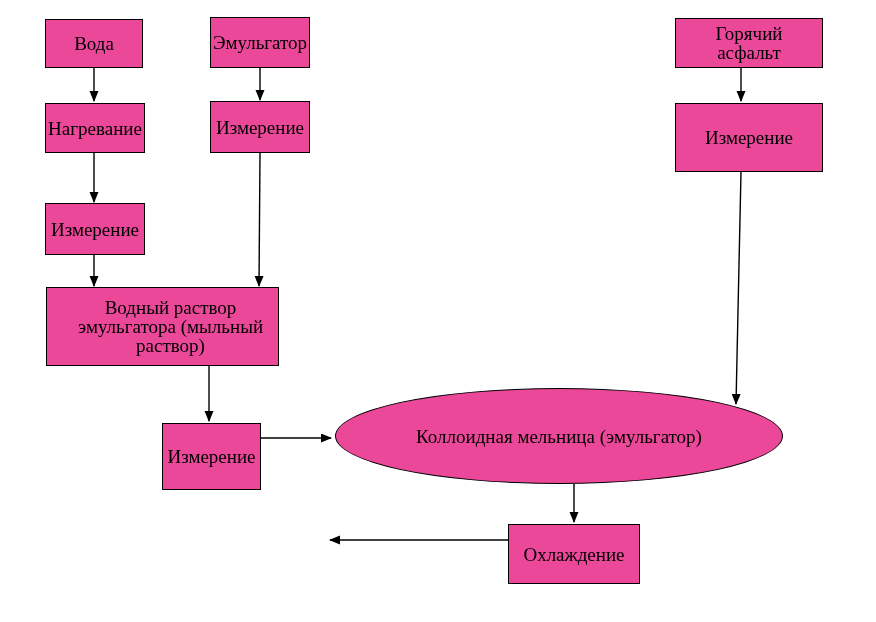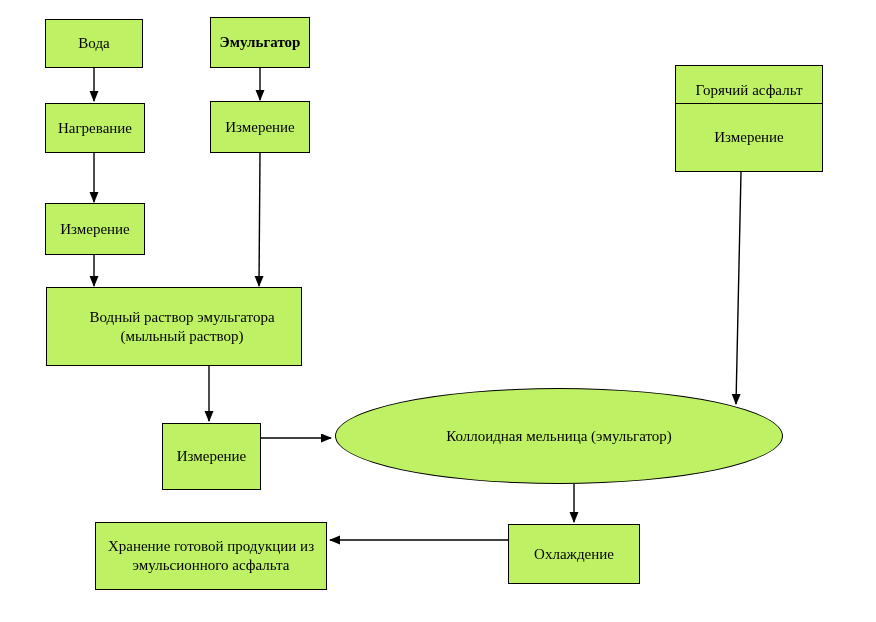--- a/index.html
+++ b/index.html
@@ -8,26 +8,26 @@
     width: 876px;
     height: 622px;
     background: #ffffff;
     font-family: "Liberation Serif", "DejaVu Serif", serif;
     color: #000000;
     overflow: hidden;
   }
   .node {
     position: absolute;
     border: 1.5px solid #000000;
-    background: #bef264;
+    background: #ec4899;
     display: flex;
     align-items: center;
     justify-content: center;
     text-align: center;
-    font-size: 15px;
+    font-size: 19px;
     line-height: 19px;
     box-sizing: border-box;
     padding: 2px 6px;
   }
   .ellipse {
     border-radius: 50%;
     border-width: 1.3px;
     text-align: center;
   }
   #connector-layer {
@@ -36,25 +36,25 @@
     width: 876px;
     height: 622px;
     pointer-events: none;
   }
   #connector-layer line { stroke: #000000; stroke-width: 1.4; }
 
   
   #n-water            { left: 45px;  top: 19px;  width: 98px;  height: 49px; }
   #n-heating          { left: 45px;  top: 103px; width: 100px; height: 50px; justify-content: center; }
   #n-measure-water    { left: 45px;  top: 203px; width: 100px; height: 52px; }
-  #n-emulsifier       { left: 210px; top: 17px;  width: 100px; height: 51px; font-weight: bold; }
+  #n-emulsifier       { left: 210px; top: 17px;  width: 100px; height: 51px; }
   #n-measure-emuls    { left: 210px; top: 101px; width: 100px; height: 52px; }
-  #n-soap-solution    { left: 46px;  top: 287px; width: 256px; height: 79px; padding-left: 22px; }
+  #n-soap-solution    { left: 46px;  top: 287px; width: 233px; height: 79px; padding-left: 22px; }
   #n-measure-solution { left: 162px; top: 423px; width: 99px;  height: 67px; }
-  #n-hot-asphalt      { left: 675px; top: 18px;  width: 148px; height: 50px; margin-top: 47px; }
+  #n-hot-asphalt      { left: 675px; top: 18px;  width: 148px; height: 50px; }
   #n-measure-asphalt  { left: 675px; top: 103px; width: 148px; height: 69px; }
   #n-colloid-mill     { left: 335px; top: 388px; width: 448px; height: 96px; }
   #n-cooling          { left: 508px; top: 524px; width: 132px; height: 60px; }
   #n-storage          { left: 95px;  top: 522px; width: 232px; height: 68px; }
 </style>
 </head>
 <body>
 
 <div id="canvas">
 
@@ -114,17 +114,14 @@
   </div>
 
   <div class="node ellipse" id="n-colloid-mill">
     <span>Коллоидная мельница (эмульгатор)</span>
   </div>
 
   <div class="node" id="n-cooling">
     <span>Охлаждение</span>
   </div>
 
-  <div class="node" id="n-storage">
-    <span>Хранение готовой продукции из эмульсионного асфальта</span>
-  </div>
 
 </div>
 
 </body></html>

